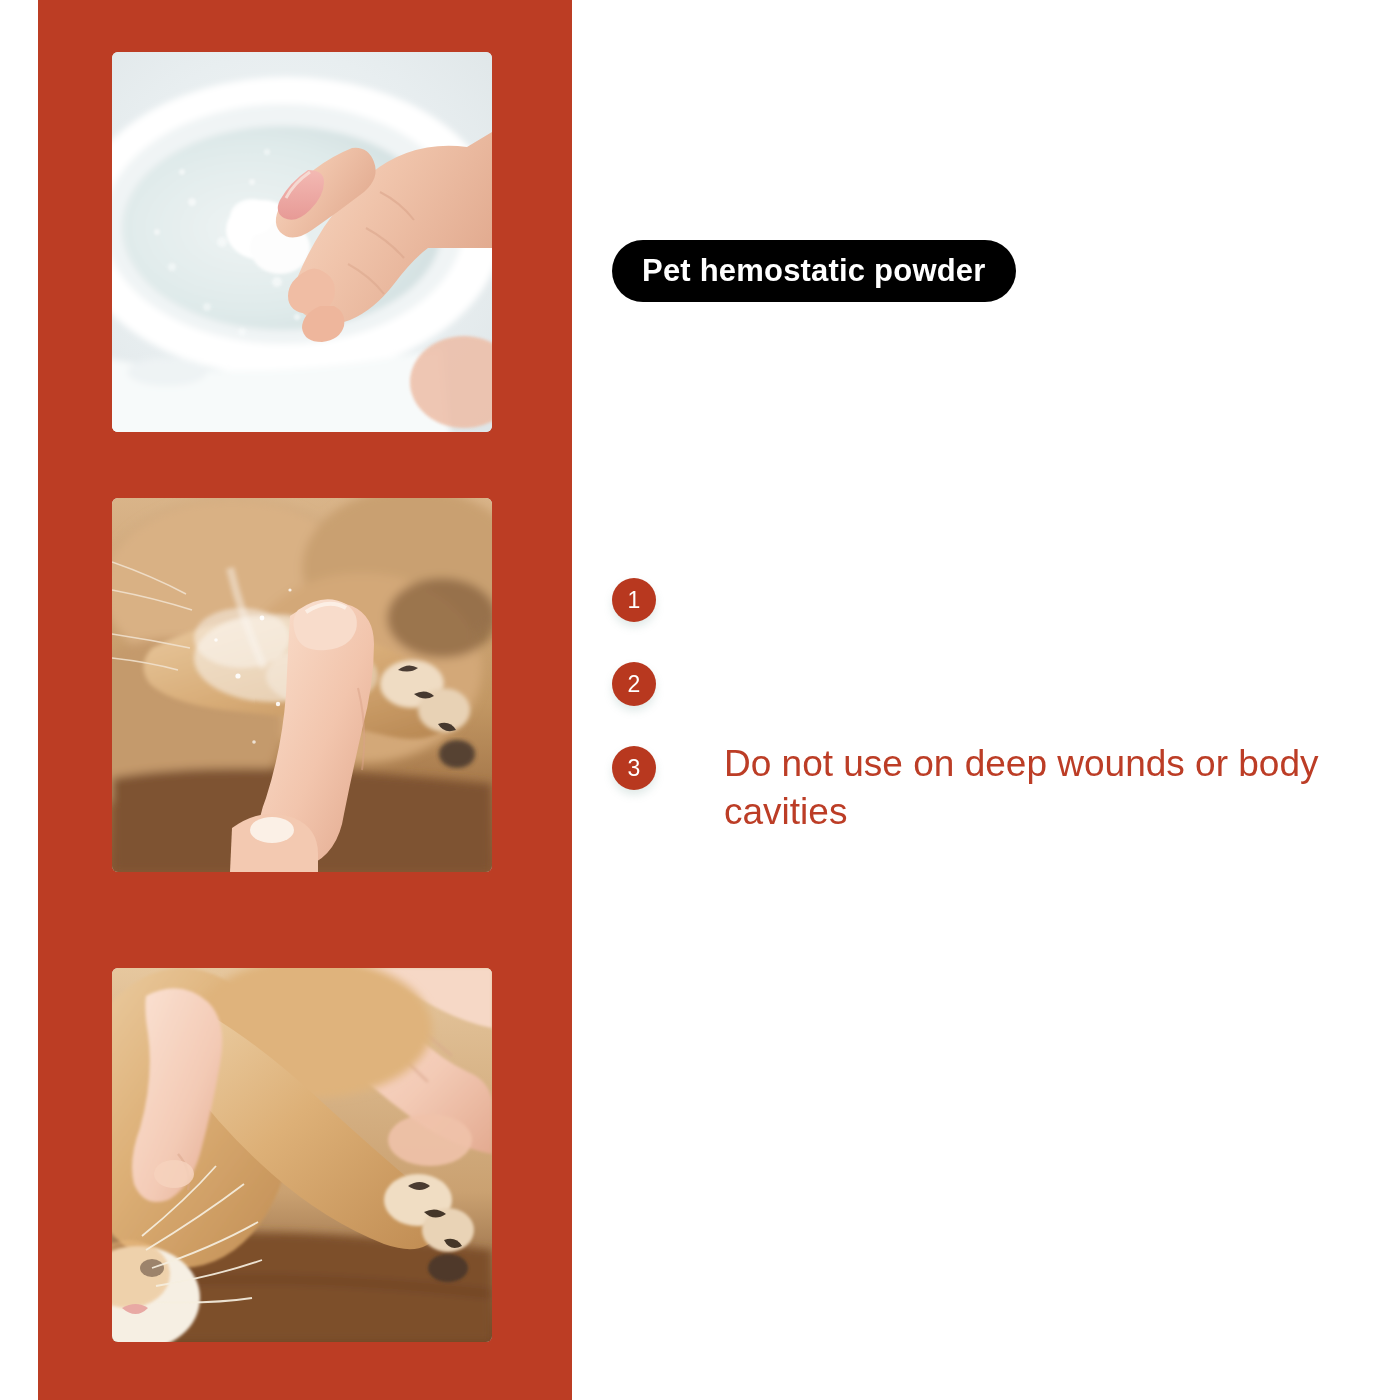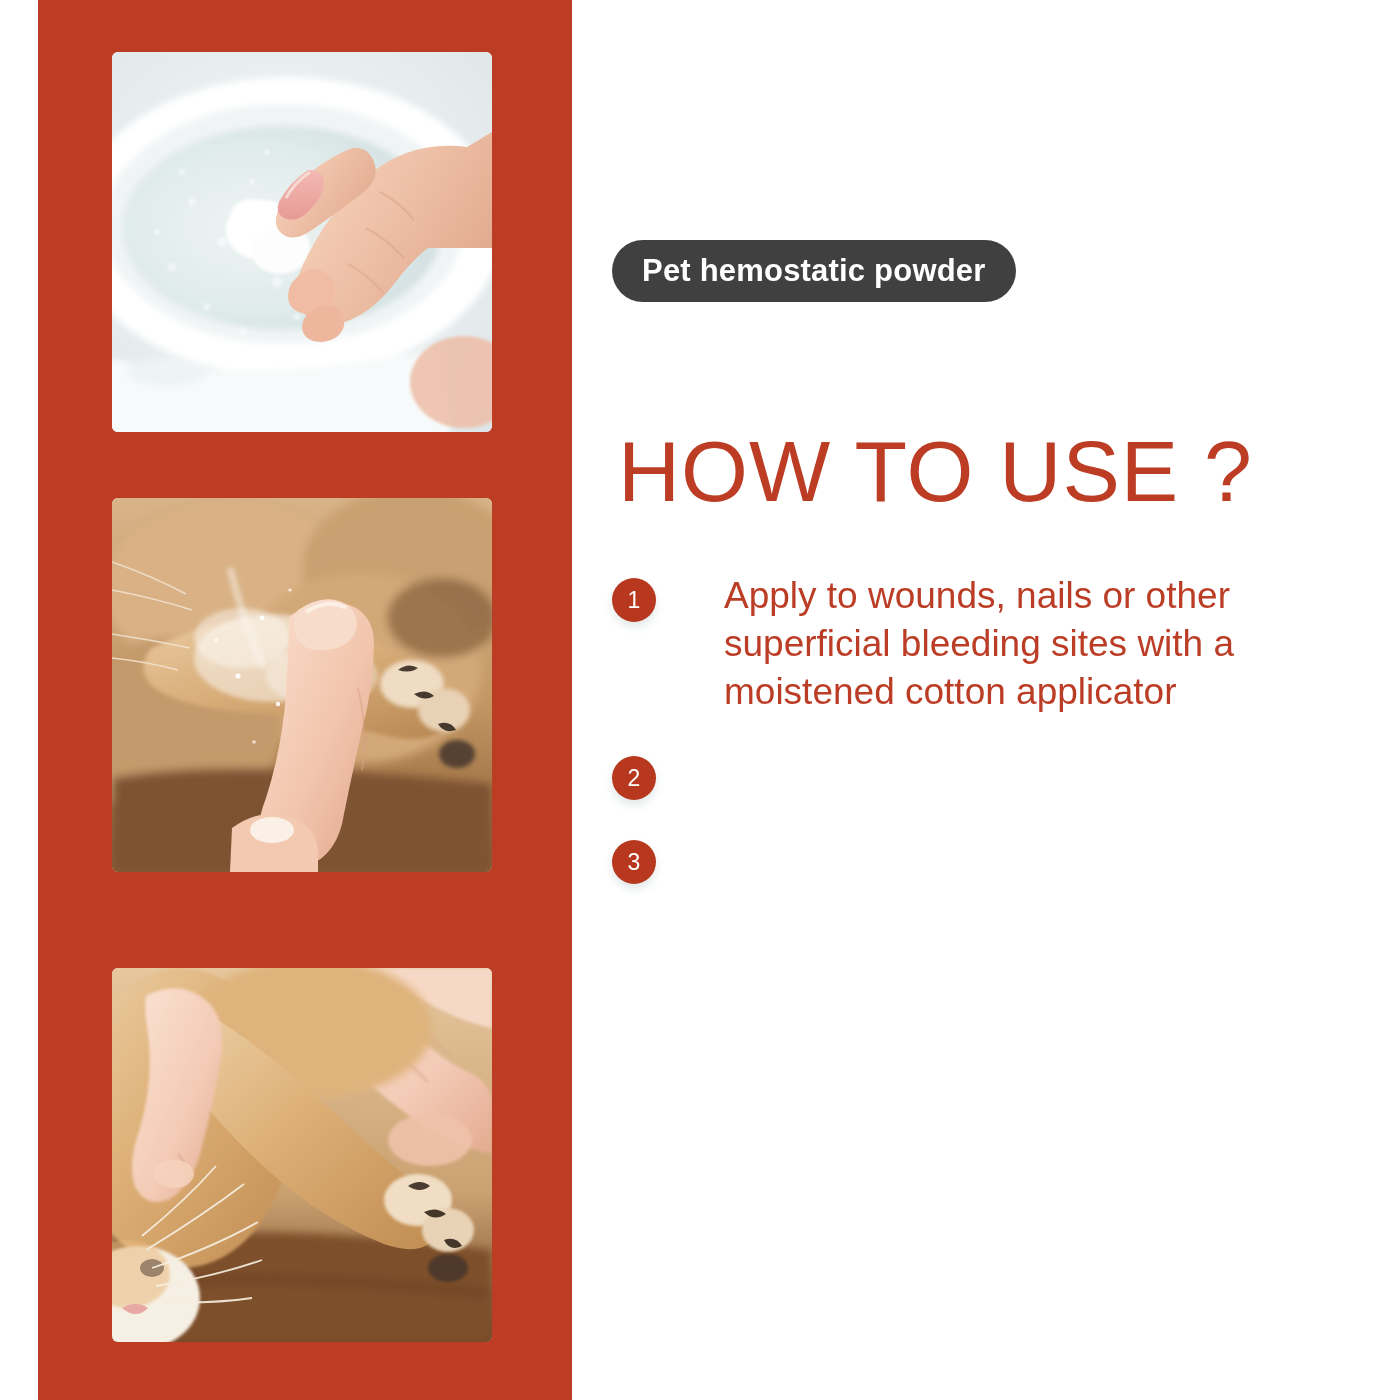--- a/index.html
+++ b/index.html
@@ -50,21 +50,21 @@
   }
 
   .badge {
     position: absolute;
     left: 0;
     top: 240px;
     height: 62px;
     padding: 0 30px;
     display: flex;
     align-items: center;
-    background: #404040;
+    background: #000000;
     border-radius: 31px;
     color: #ffffff;
     font-size: 31px;
     font-weight: bold;
     letter-spacing: 0.2px;
     white-space: nowrap;
   }
 
   .heading {
     position: absolute;
@@ -364,31 +364,30 @@
     </g>
   </svg>
 </div>
 
 <div class="content">
 
   <div class="badge">
     <span>Pet hemostatic powder</span>
   </div>
 
-  <h1 class="heading">HOW TO USE ?</h1>
 
   <div class="steps">
 
     <div class="step">
       <div class="step-num">1</div>
-      <div class="step-text">Apply to wounds, nails or other superficial bleeding sites with a moistened cotton applicator</div>
     </div>
 
     <div class="step">
       <div class="step-num">2</div>
     </div>
 
     <div class="step">
       <div class="step-num">3</div>
+      <div class="step-text">Do not use on deep wounds or body cavities</div>
     </div>
 
   </div>
 </div>
 
 </body></html>

